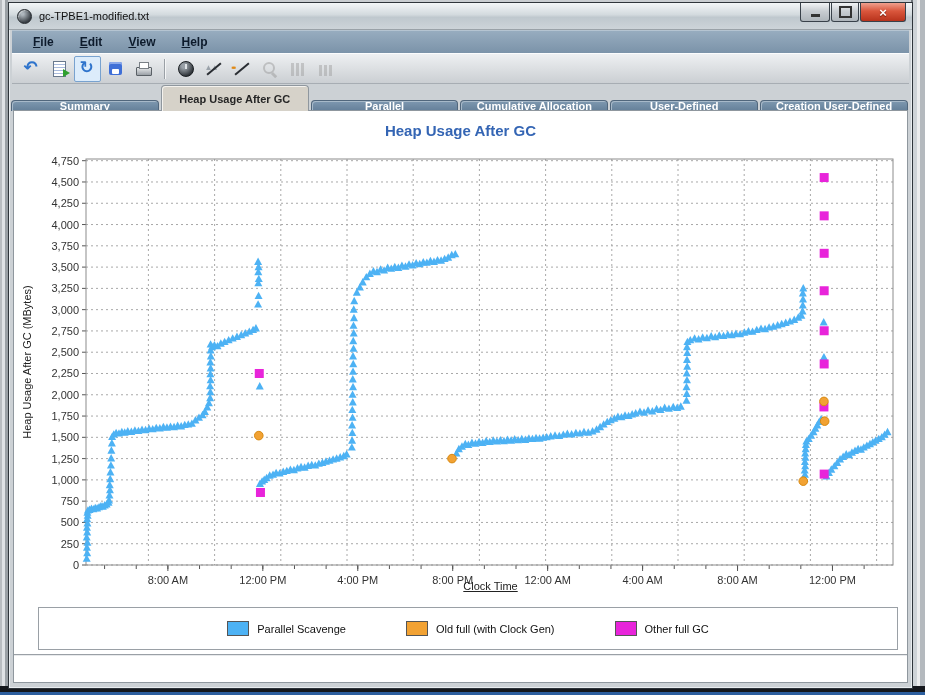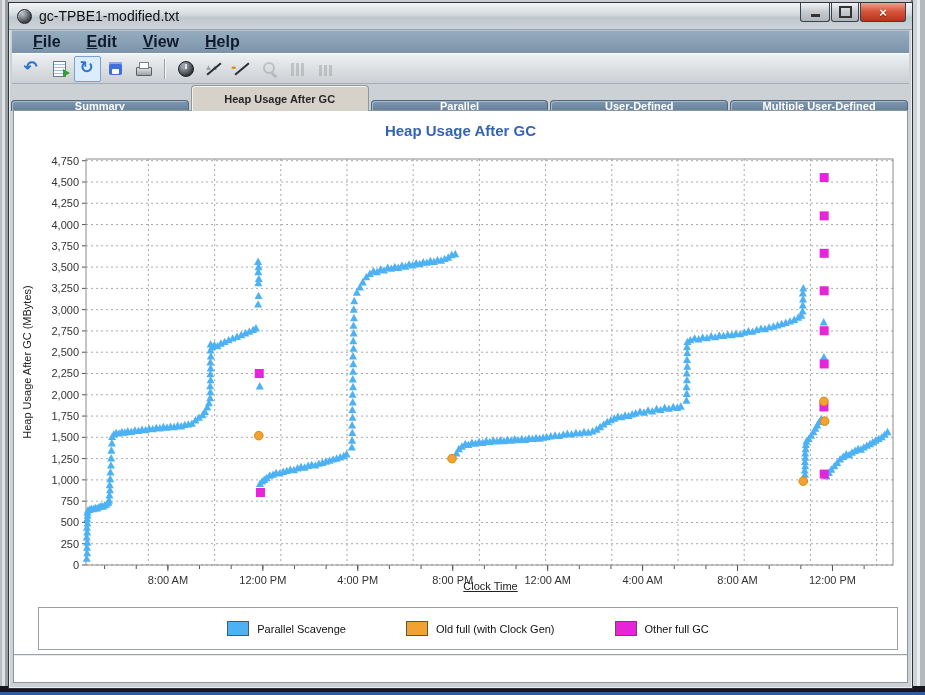--- a/index.html
+++ b/index.html
@@ -15,36 +15,36 @@
   
   .window{position:absolute;left:8px;top:2px;width:903px;height:685px;background:#ccd1d5;
     border:1px solid #2f353b;box-shadow:inset 0 0 0 1px #e9edf0;}
   
   .titlebar{position:absolute;left:0;top:0;right:0;height:26px;
     background:linear-gradient(#f3f6f8,#d3dade 45%,#bfc8ce 55%,#cdd4d9);
     border-bottom:1px solid #9aa2a8;display:flex;align-items:center;}
   .app-icon{width:13px;height:13px;border-radius:50%;margin:0 7px 0 8px;
     background:radial-gradient(circle at 35% 30%,#aeb6bd 10%,#3a4046 70%);
     border:1px solid #23282d;box-shadow:inset 1px 1px 0 rgba(255,255,255,.4);}
-  .title-text{font-size:14px;color:#101010;}
+  .title-text{font-size:11px;color:#101010;}
   .caps{position:absolute;top:0;right:6px;display:flex;}
   .cap{height:19px;border:1px solid #39414a;border-top:none;display:flex;align-items:center;
     justify-content:center;background:linear-gradient(#f2f4f6,#c8cdd2 45%,#aeb5bb);color:#222;
     border-radius:0 0 3px 3px;margin-left:1px;box-sizing:border-box;}
   .cap-min{width:30px;} .cap-max{width:28px;}
   .cap-close{width:46px;background:linear-gradient(#f0a08e,#d9563c 45%,#b8331c);color:#fff;
     font-weight:bold;}
   .cap-min .bar{width:9px;height:3px;background:#333;margin-top:7px;}
   .cap-max .box{width:9px;height:8px;border:2px solid #333;}
   .cap-close .x{font-size:13px;text-shadow:0 1px 1px #6e1405;}
   
   .menubar{position:absolute;left:3px;right:3px;top:27px;height:23px;
     background:linear-gradient(#97acbf,#7b93a9);border-top:1px solid #b5c4d1;
     display:flex;align-items:center;padding-left:8px;box-sizing:border-box;}
-  .mitem{font-size:16px;font-weight:bold;color:#0d1b2c;padding:0 13px;cursor:default;}
+  .mitem{font-size:12px;font-weight:bold;color:#0d1b2c;padding:0 13px;cursor:default;}
   
   .toolbar{position:absolute;left:3px;right:3px;top:50px;height:31px;
     background:linear-gradient(#eef0f2,#cbcfd3);border-top:1px solid #fbfcfd;
     border-bottom:1px solid #a7adb3;display:flex;align-items:center;padding-left:6px;
     box-sizing:border-box;}
   .tbtn{width:27px;height:26px;border:1px solid transparent;background:transparent;padding:0;
     display:flex;align-items:center;justify-content:center;margin-right:1px;}
   .tbtn.active{background:#dcecfb;border:1px solid #78a2cf;border-radius:2px;}
   .tbtn.off{opacity:.45;filter:grayscale(1);}
   .tsep{width:1px;height:20px;background:#9aa0a6;border-right:1px solid #f5f6f7;margin:0 6px;}
@@ -181,22 +181,23 @@
       </button>
       <button class="tbtn off">
         <span class="ic ic-frequency-histogram"></span>
       </button>
     </div>
 
   <div class="tabs">
       <div class="tab">Summary</div>
       <div class="tab sel">Heap Usage After GC</div>
       <div class="tab">Parallel</div>
+      <div class="tab">Cumulative Allocation</div>
       <div class="tab">User-Defined</div>
-      <div class="tab">Multiple User-Defined</div>
+      <div class="tab">Creation User-Defined</div>
     </div>
 
   <div class="content">
     <div class="chart-title">Heap Usage After GC</div>
     <svg id="plot" width="893" height="492">
         <line x1="72" y1="454" x2="879" y2="454" class="grid"></line>
         <line x1="68" y1="454" x2="72" y2="454" class="tick"></line>
         <text x="65" y="458" class="ylab" text-anchor="end">0</text>
         <line x1="72" y1="432.72117400419285" x2="879" y2="432.72117400419285" class="grid"></line>
         <line x1="68" y1="432.72117400419285" x2="72" y2="432.72117400419285" class="tick"></line>

